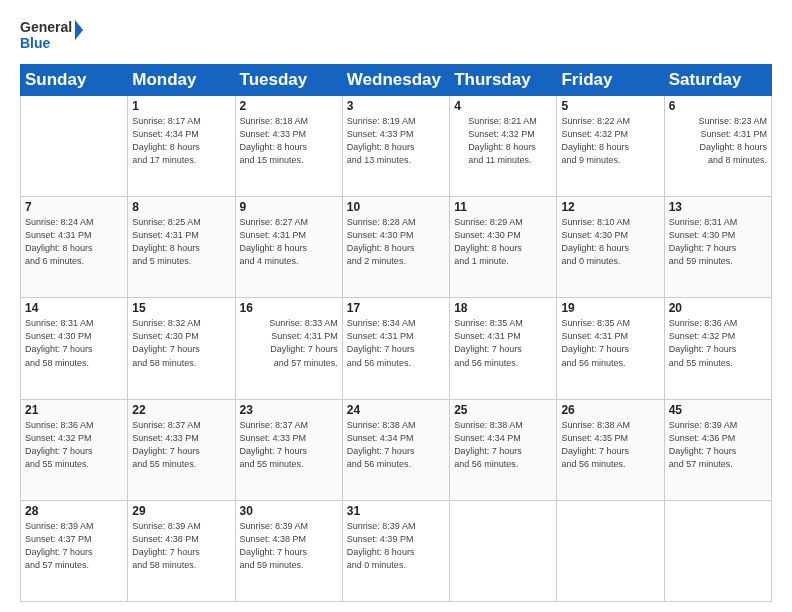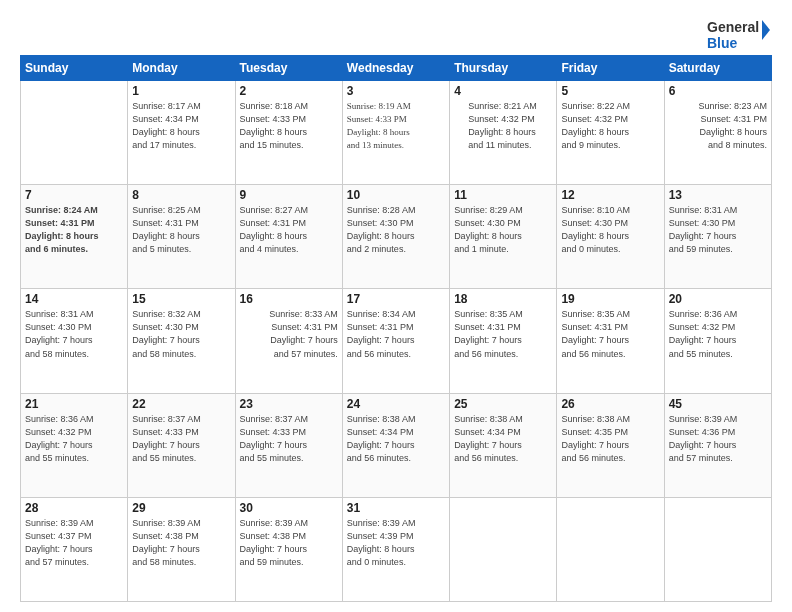--- a/index.html
+++ b/index.html
@@ -13,22 +13,22 @@
     .page {
       width: 792px;
       height: 612px;
       padding: 16px 20px 10px 20px;
       display: flex;
       flex-direction: column;
     }
     .header {
       display: flex;
       align-items: flex-start;
-      justify-content: flex-end;
-      margin-bottom: 1px;
+      justify-content: flex-start;
+      margin-bottom: 10px;
     }
     .logo {
       display: flex;
       align-items: center;
       gap: 0px;
     }
     .title-block {
       text-align: right;
     }
     .title-block h1 {
@@ -45,21 +45,21 @@
     .calendar {
       flex: 1;
       border: 1px solid #ccc;
       border-collapse: collapse;
       width: 100%;
       table-layout: fixed;
     }
     .calendar th {
       background: #1565c0;
       color: #fff;
-      font-size: 12px;
+      font-size: 17px;
       font-weight: bold;
       padding: 5px 4px;
       text-align: left;
       border: 1px solid #1565c0;
     }
     .calendar td {
       border: 1px solid #ccc;
       vertical-align: top;
       padding: 3px 4px;
       font-size: 9.5px;
@@ -130,21 +130,21 @@
           </td>
           <td>
             <span class="day-num">2</span>
             <div class="day-info" style="white-space: pre-line;">Sunrise: 8:18 AM
 Sunset: 4:33 PM
 Daylight: 8 hours
 and 15 minutes.</div>
           </td>
           <td>
             <span class="day-num">3</span>
-            <div class="day-info" style="white-space: pre-line; font-family: Liberation Serif, serif;">Sunrise: 8:19 AM
+            <div class="day-info" style="white-space: pre-line;">Sunrise: 8:19 AM
 Sunset: 4:33 PM
 Daylight: 8 hours
 and 13 minutes.</div>
           </td>
           <td>
             <span class="day-num">4</span>
             <div class="day-info" style="white-space: pre-line; margin-left: 14px;">Sunrise: 8:21 AM
 Sunset: 4:32 PM
 Daylight: 8 hours
 and 11 minutes.</div>
@@ -160,21 +160,21 @@
             <span class="day-num">6</span>
             <div class="day-info" style="white-space: pre-line; text-align: right;">Sunrise: 8:23 AM
 Sunset: 4:31 PM
 Daylight: 8 hours
 and 8 minutes.</div>
           </td>
         </tr>
         <tr>
           <td>
             <span class="day-num">7</span>
-            <div class="day-info" style="white-space: pre-line; font-weight: bold;">Sunrise: 8:24 AM
+            <div class="day-info" style="white-space: pre-line;">Sunrise: 8:24 AM
 Sunset: 4:31 PM
 Daylight: 8 hours
 and 6 minutes.</div>
           </td>
           <td>
             <span class="day-num">8</span>
             <div class="day-info" style="white-space: pre-line;">Sunrise: 8:25 AM
 Sunset: 4:31 PM
 Daylight: 8 hours
 and 5 minutes.</div>

